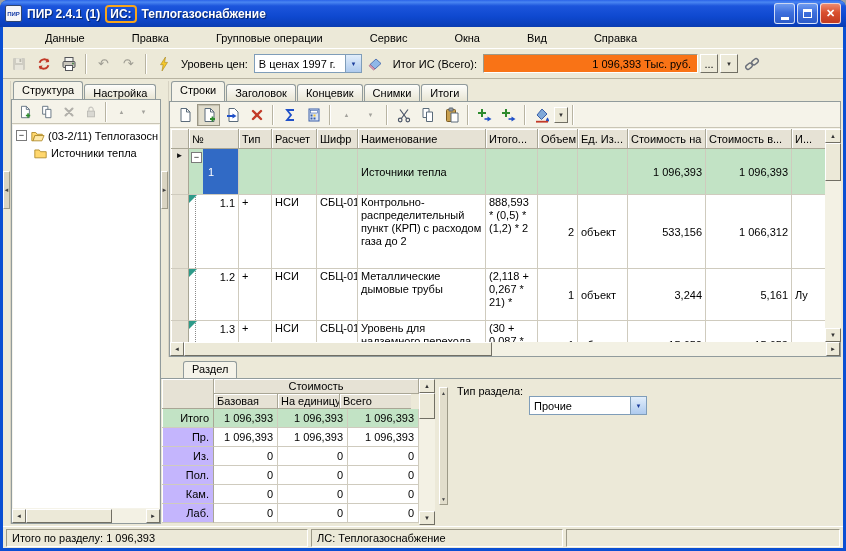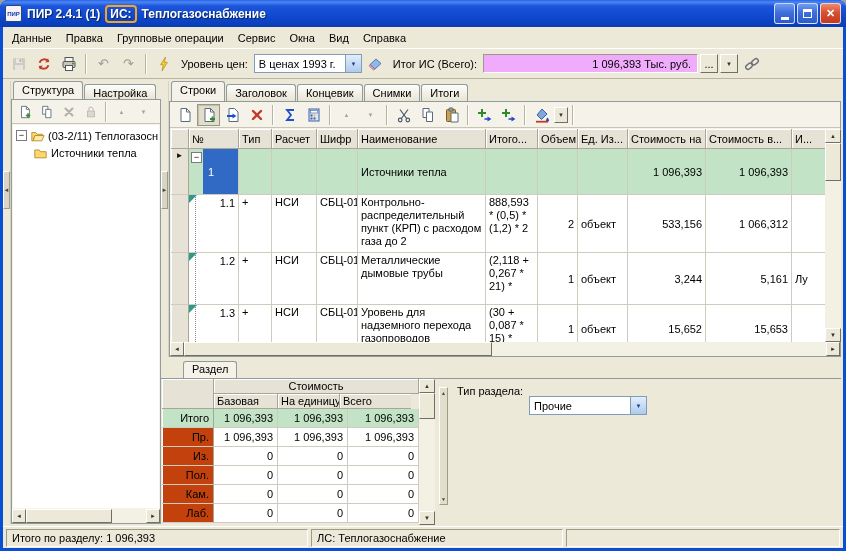--- a/index.html
+++ b/index.html
@@ -24,41 +24,41 @@
     display:flex; align-items:center; justify-content:center; }
   .wbtn.close { background:linear-gradient(180deg,#ED8A6E 0%,#D9502F 45%,#C23A20 100%); }
   .glyph-min { width:8px; height:3px; background:#fff; margin-top:9px; }
   .glyph-max { width:9px; height:9px; border:1px solid #fff; border-top-width:3px; }
   .glyph-close { color:#fff; font-size:11px; font-weight:bold; line-height:1; }
 
   
   .client { position:absolute; top:27px; left:3px; width:840px; height:521px; background:#ECE9D8; overflow:hidden; }
 
   .menubar { position:absolute; top:0; left:0; right:0; height:21px; display:flex; align-items:center; padding:0 2px; }
-  .menu-item { padding:3px 7px; white-space:nowrap; }
+  .menu-item { padding:3px 7px; white-space:nowrap;margin-left:33px; }
 
   .maintb { position:absolute; top:21px; left:0; right:0; height:31px; display:flex; align-items:center;
     gap:2px; padding:0 4px; border-top:1px solid #FFFFFF; border-bottom:1px solid #B8B4A2; }
   .tbtn { width:23px; height:22px; display:flex; align-items:center; justify-content:center; flex:none; }
   .tbtn.disabled { opacity:.42; filter:grayscale(1); }
   .tbtn.pressed { border:1px solid #9A9684; background:#E2DECD; box-shadow:inset 1px 1px 1px rgba(0,0,0,.15); }
   .tsep { width:2px; height:20px; border-left:1px solid #B8B4A2; border-right:1px solid #FFF; margin:0 3px; flex:none; }
   .ic { width:16px; height:16px; display:block; }
   .ic14 { width:14px; height:14px; display:block; }
   .gly { font-size:13px; line-height:1; color:#333; }
   .tlabel { padding:0 4px; white-space:nowrap; flex:none; }
 
   .combo { display:flex; align-items:center; height:19px; background:#fff; border:1px solid #7F9DB9; flex:none; }
   .combo-text { flex:1; padding:0 4px; white-space:nowrap; overflow:hidden; }
   .combo-btn { width:16px; height:17px; border-left:1px solid #7F9DB9; flex:none;
     background:linear-gradient(180deg,#E2EEFB,#AECAEE); display:flex; align-items:center; justify-content:center;
     font-size:6px; color:#1C3E9C; }
   .combo-btn i { font-style:normal; }
 
-  .total-field { width:215px; height:19px; background:#f0abfc; flex:none;
+  .total-field { width:215px; height:19px; background:#f97316; flex:none;
     border:1px solid; border-color:#9D9A88 #FFF #FFF #9D9A88;
     display:flex; align-items:center; justify-content:flex-end; padding:0 6px; }
   .smallbtn { min-width:18px; height:19px; padding:0 3px; flex:none; background:#ECE9D8;
     border:1px solid; border-color:#FFF #716F64 #716F64 #FFF;
     display:flex; align-items:center; justify-content:center; }
   .gly-sm { font-style:normal; font-size:6px; color:#333; }
 
   
   .main { position:absolute; top:52px; left:0; right:0; height:447px; }
 
@@ -117,21 +117,21 @@
     overflow:hidden; display:flex; align-items:flex-start; }
   .gh { background:#E6E2D5; border-right:1px solid #A9A695; border-bottom:1px solid #A9A695;
     box-shadow:inset 1px 1px 0 #FFF; display:flex; align-items:center; padding:1px 3px;
     overflow:hidden; white-space:nowrap; height:20px; }
   .mkc { background:#E6E2D5; border-right:1px solid #A9A695; box-shadow:inset 1px 0 0 #FFF;
     display:flex; align-items:flex-start; justify-content:center; padding-top:3px;
     border-bottom:1px solid #CFCBBE; }
   .c-mk{width:18px;} .c-num{width:50px;} .c-type{width:33px;} .c-calc{width:45px;} .c-code{width:41px;}
   .c-name{width:128px;} .c-form{width:52px;} .c-vol{width:40px;} .c-unit{width:50px;}
   .c-cpu{width:78px;} .c-ct{width:86px;} .c-ex{width:33px; border-right:none;}
-  .r1 { height:46px; } .r2 { height:58px; } .r3 { height:52px; } .r4 { height:48px; }
+  .r1 { height:46px; } .r2 { height:74px; } .r3 { height:52px; } .r4 { height:48px; }
   .green { background:#C2E3C5; }
   .v-mid { align-items:center; }
   .num-r { justify-content:flex-end; text-align:right; }
   .wrapcell { word-wrap:break-word; white-space:normal; line-height:13px; }
   .cur { font-size:8px; line-height:1; color:#111; font-style:normal; }
   .numcell { position:relative; padding:0; }
   .selblock { flex:1; align-self:stretch; background:#316AC5; color:#fff; display:flex;
     align-items:center; padding-left:5px; margin-left:1px; }
   .numcell .expander { margin:3px 0 0 2px; }
   .sub { position:relative; justify-content:flex-end; padding:2px 3px 0 12px; }
@@ -150,21 +150,21 @@
   .bg-corner { width:52px; height:30px; background:#E6E2D5; border-right:1px solid #A9A695;
     border-bottom:1px solid #A9A695; box-shadow:inset 1px 1px 0 #FFF; }
   .bg-right { width:205px; }
   .bg-group { height:15px; background:#E6E2D5; border-right:1px solid #A9A695; border-bottom:1px solid #A9A695;
     box-shadow:inset 1px 1px 0 #FFF; display:flex; align-items:center; justify-content:center; }
   .bg-cols { display:flex; height:15px; }
   .bg-col { background:#E6E2D5; border-right:1px solid #A9A695; border-bottom:1px solid #A9A695;
     box-shadow:inset 1px 1px 0 #FFF; display:flex; align-items:center; padding:0 3px; overflow:hidden; white-space:nowrap; }
   .bg-col:nth-child(1){width:64px;} .bg-col:nth-child(2){width:62px;} .bg-col:nth-child(3){width:71px; border-right:none;}
   .bg-row { display:flex; height:19px; background:#fff; }
-  .bg-label { width:52px; background:#c2410c; border-right:1px solid #A9A695; border-bottom:1px solid #CFCBBE;
+  .bg-label { width:52px; background:#c4b5fd; border-right:1px solid #A9A695; border-bottom:1px solid #CFCBBE;
     box-shadow:inset 1px 0 0 #FFF; display:flex; align-items:center; justify-content:flex-end; padding:0 4px; }
   .bg-val { border-right:1px solid #CFCBBE; border-bottom:1px solid #CFCBBE;
     display:flex; align-items:center; justify-content:flex-end; padding:0 4px; }
   .bg-val:nth-child(2){width:64px;} .bg-val:nth-child(3){width:70px;} .bg-val:nth-child(4){width:71px;}
   .bg-row.hl .bg-val, .bg-row.hl .bg-label { background:#C2E3C5; }
   .bsb { position:absolute; left:258px; top:0; height:146px; }
   .bsb .sb-thumb { height:26px; }
   .bsplit { position:absolute; left:278px; top:8px; width:9px; height:118px; background:#E2DECC;
     border:1px solid; border-color:#FFF #9D9A88 #9D9A88 #FFF;
     display:flex; flex-direction:column; justify-content:space-between; align-items:center; padding:2px 0;
@@ -339,21 +339,21 @@
           <span class="gly">↷</span>
         </div>
       <div class="tsep"></div>
       <div class="tbtn">
           <svg class="ic">
             <use href="#sym-bolt"></use>
           </svg>
         </div>
       <span class="tlabel">Уровень цен:</span>
       <div class="combo" style="width:108px">
-        <span class="combo-text">В ценах 1993 г.</span>
+        <span class="combo-text">В ценах 1997 г.</span>
         <span class="combo-btn">
             <i>▼</i>
           </span>
       </div>
       <div class="tbtn">
           <svg class="ic">
             <use href="#sym-eraser"></use>
           </svg>
         </div>
       <span class="tlabel">Итог ИС (Всего):</span>

